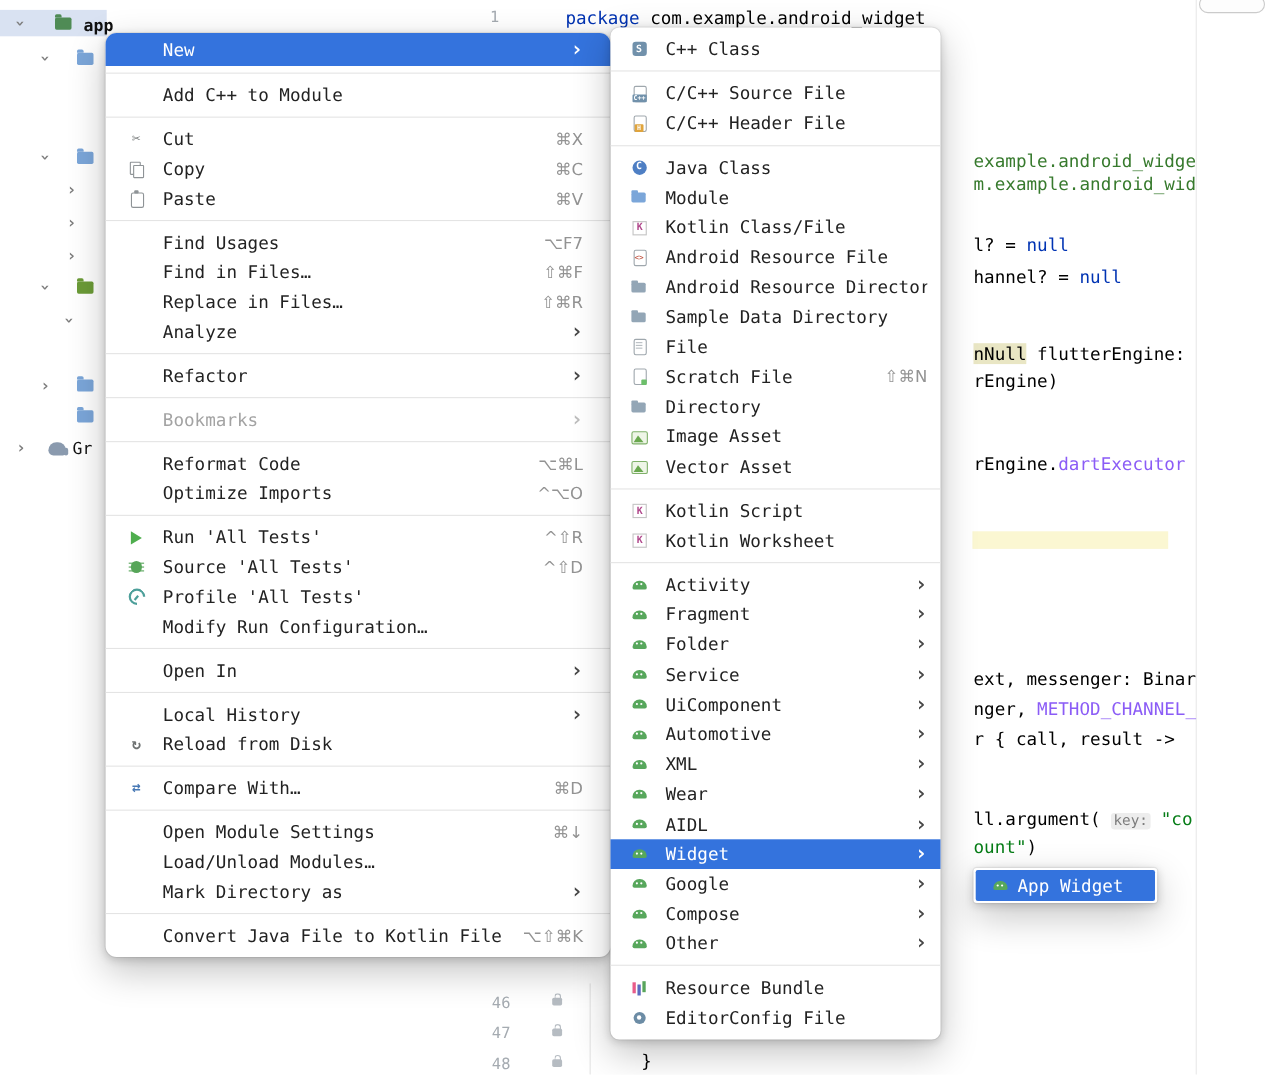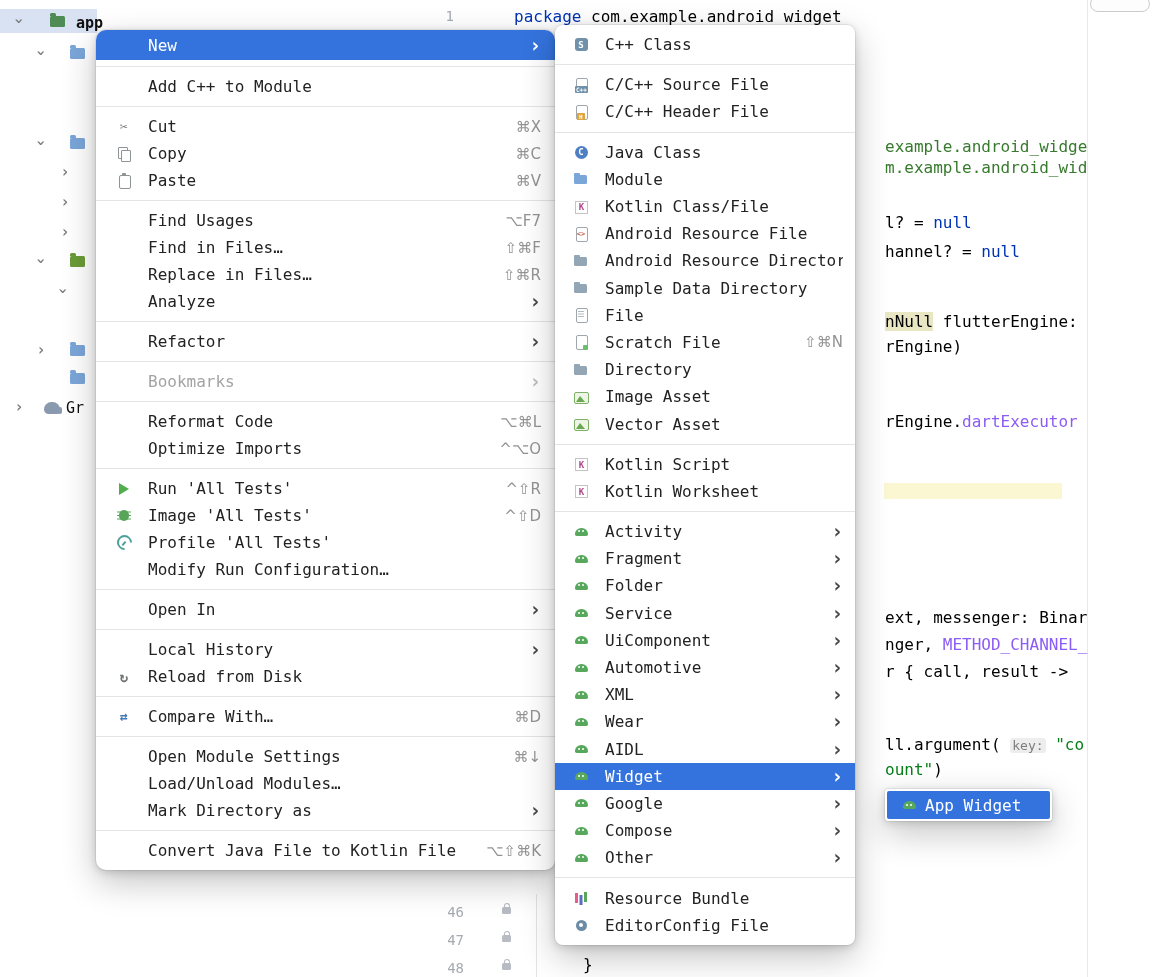--- a/index.html
+++ b/index.html
@@ -42,21 +42,21 @@
   .gradle-icon{position:absolute;width:16px;height:12px;background:#8a9aae;border-radius:8px 8px 3px 5px;}
   .gradle-icon::after{content:"";position:absolute;right:-2px;top:5px;width:4px;height:7px;background:#8a9aae;border-radius:2px;}
 
   
   .menu{position:absolute;background:#fff;border-radius:10px;
         box-shadow:0 12px 34px rgba(0,0,0,.24),0 2px 8px rgba(0,0,0,.16),0 0 0 1px rgba(0,0,0,.06);}
   .context-menu{left:96px;top:30px;width:459px;padding:0 0 6px 0;z-index:30;}
   .new-submenu{left:555px;top:25px;width:300px;padding:6px 0;border-radius:8px;z-index:40;}
   .widget-submenu{left:885px;top:789px;width:163px;padding:2px;border-radius:3px;z-index:50;}
 
-  .mi{display:flex;align-items:center;height:27px;padding:0 14px 0 14px;font-size:16px;color:#222;
+  .mi{display:flex;align-items:center;height:27px;padding:0 25px 0 14px;font-size:16px;color:#222;
       white-space:nowrap;cursor:default;}
   .context-menu .mi:first-child{height:30px;border-radius:10px 10px 0 0;}
   .new-submenu .mi{height:27.2px;padding:0 12px;}
   .widget-submenu .mi{height:28px;border-radius:2px;padding:0 8px;}
   .mi .slot{width:38px;display:inline-flex;align-items:center;flex:none;}
   .widget-submenu .mi .slot{width:30px;}
   .mi .lab{flex:0 1 auto;overflow:hidden;}
   .mi .sc{margin-left:auto;color:#939393;font-size:15px;font-family:"DejaVu Sans","Liberation Sans",sans-serif;}
   .mi .arr{margin-left:auto;color:#474747;font-size:19px;line-height:1;font-weight:bold;}
   .mi.sel{background:#3473dd;color:#fff;}
@@ -241,21 +241,21 @@
         <span class="slot">
           <span class="ic run-icon"></span>
         </span>
         <span class="lab">Run 'All Tests'</span>
         <span class="sc">^⇧R</span>
       </div>
       <div class="mi">
         <span class="slot">
           <span class="ic debug-icon"></span>
         </span>
-        <span class="lab">Image 'All Tests'</span>
+        <span class="lab">Source 'All Tests'</span>
         <span class="sc">^⇧D</span>
       </div>
       <div class="mi">
         <span class="slot">
           <span class="ic profile-icon"></span>
         </span>
         <span class="lab">Profile 'All Tests'</span>
       </div>
       <div class="mi">
         <span class="slot"></span>

